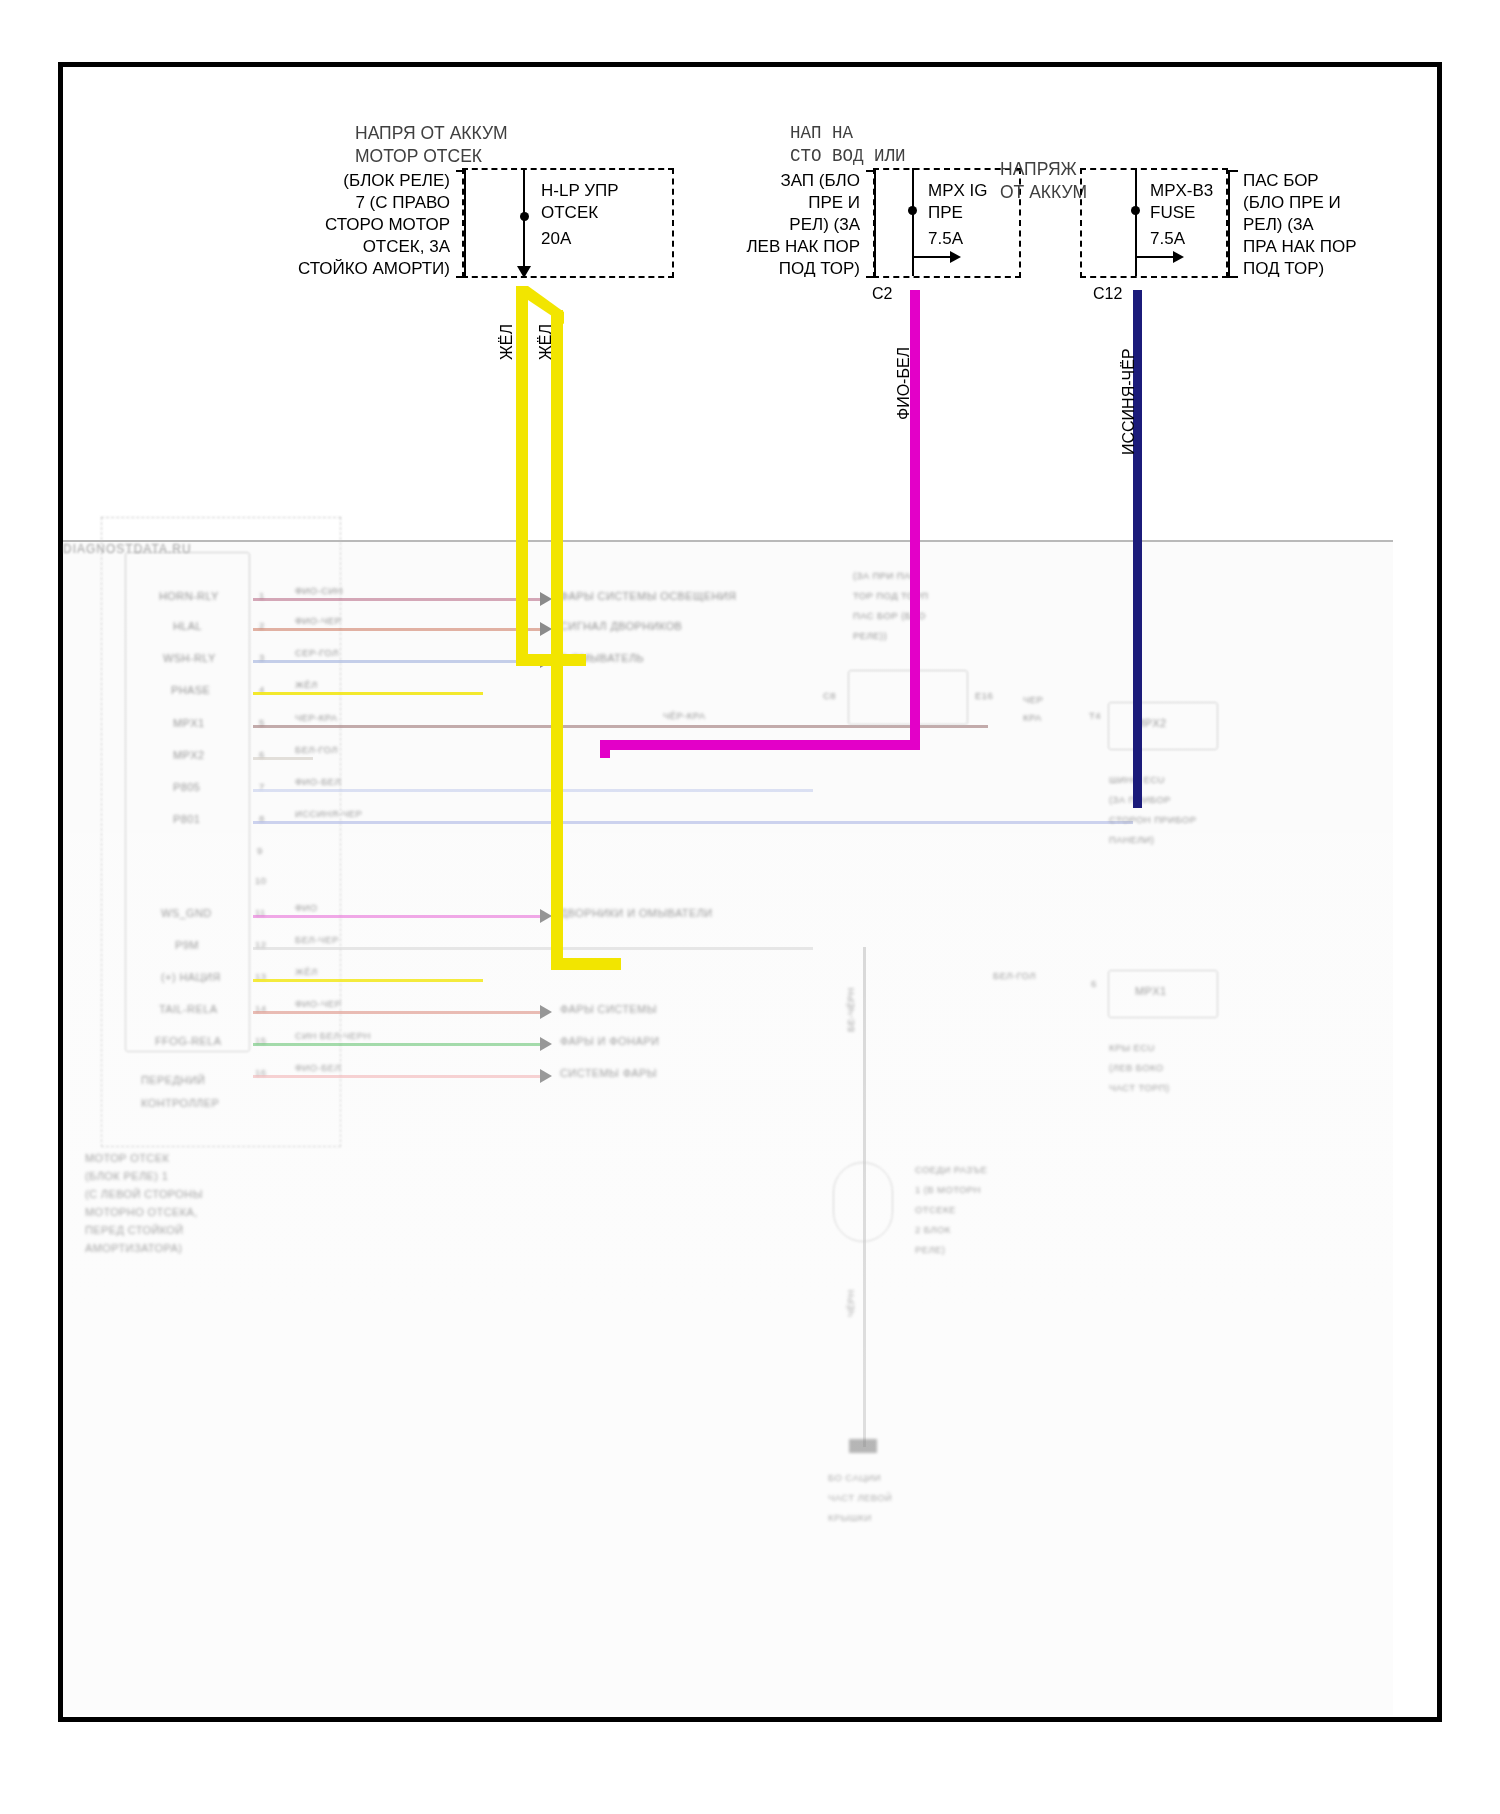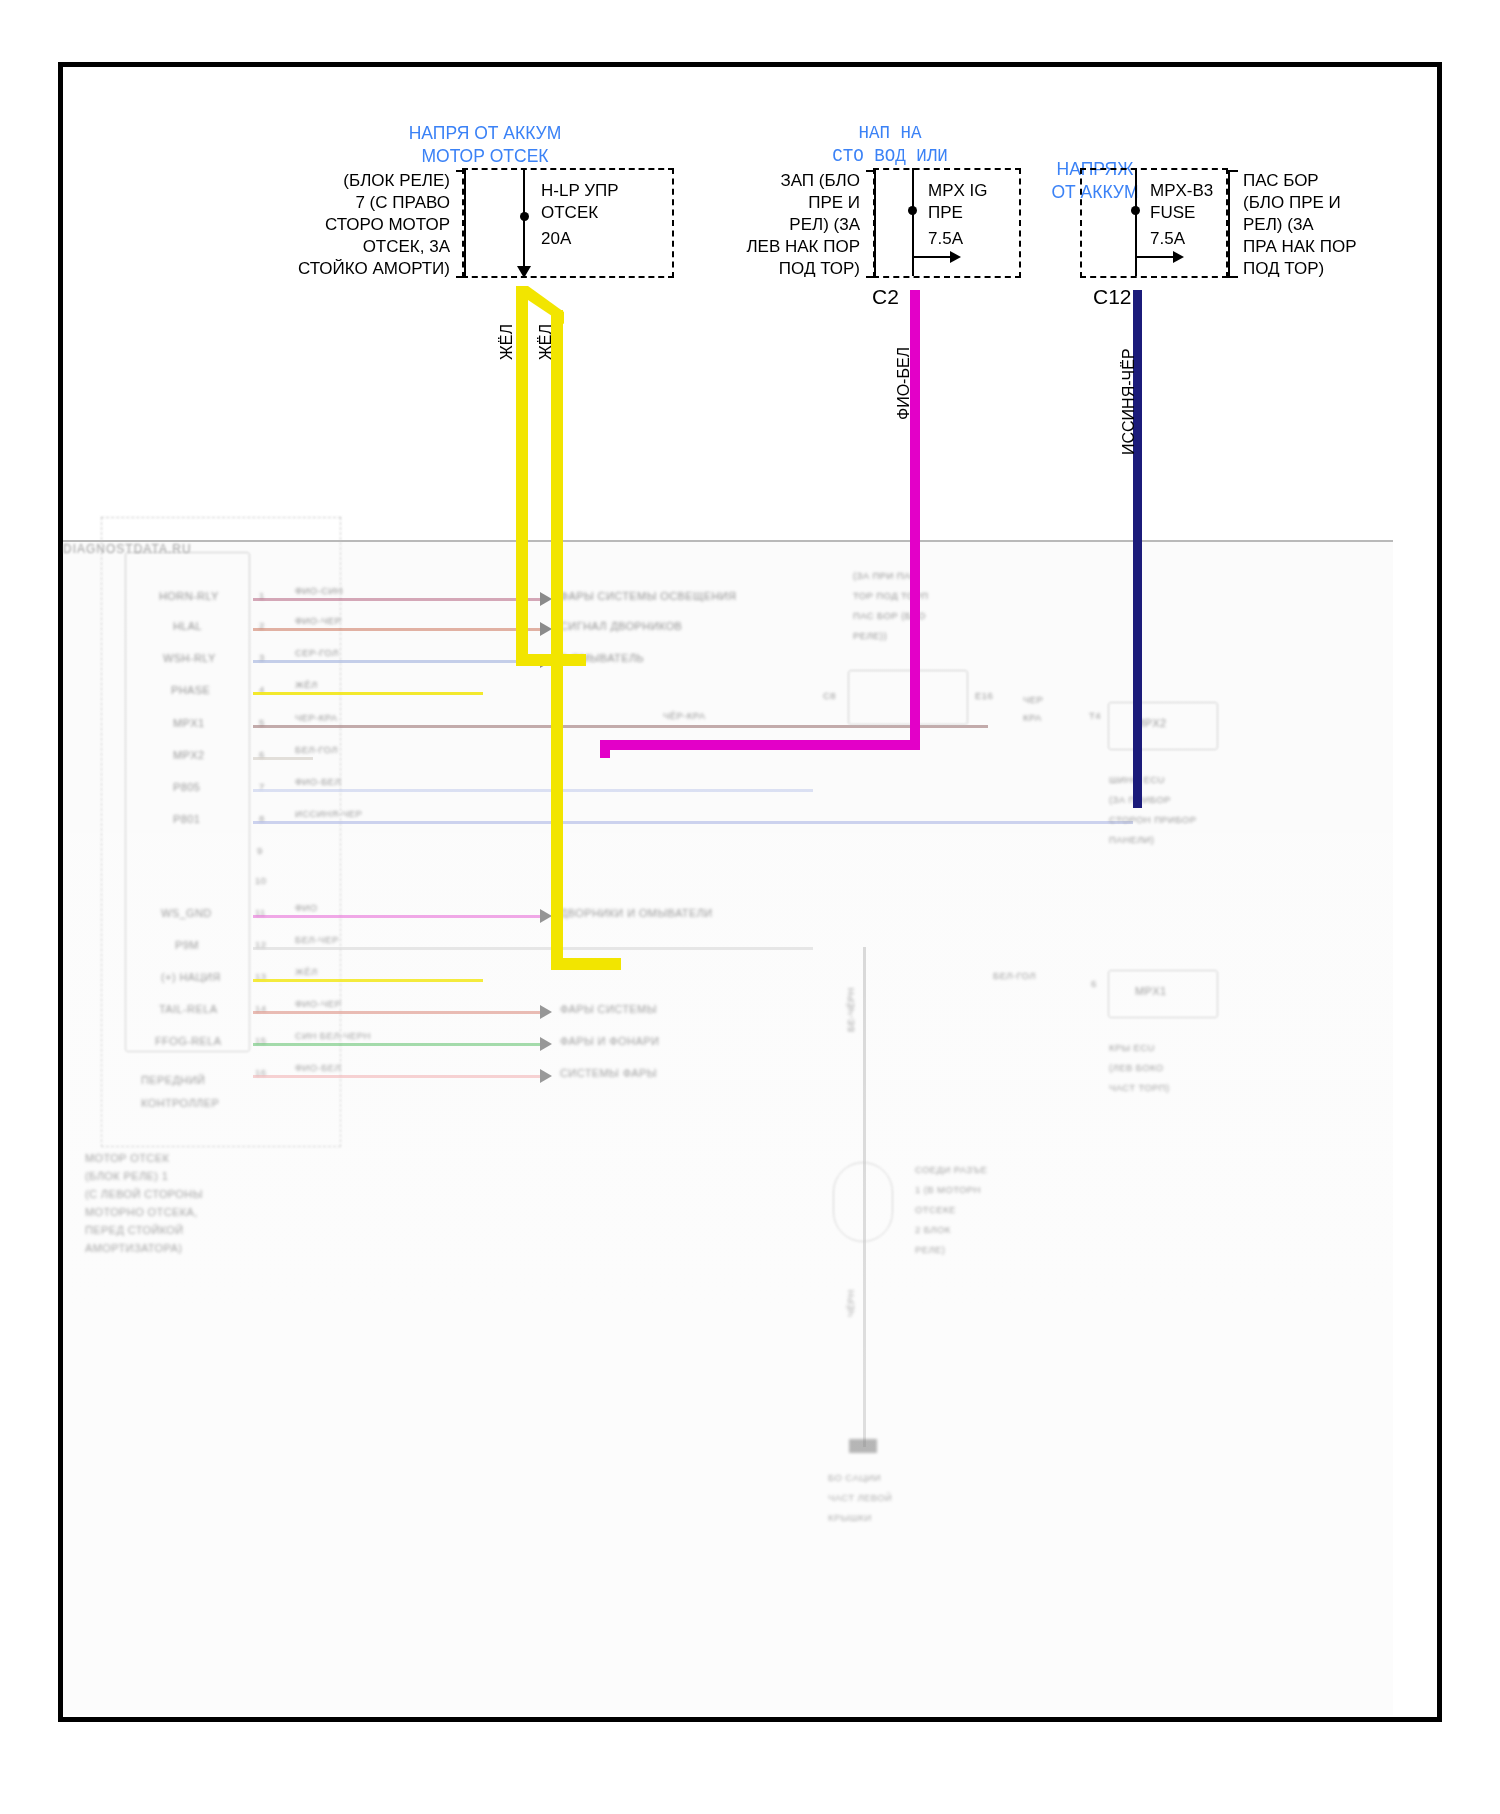--- a/index.html
+++ b/index.html
@@ -60,23 +60,22 @@
   .fuse-label {
     position: absolute;
     font-size: 17px;
     color: #000;
     line-height: 1.28;
     white-space: pre-line;
   }
   .head-title {
     position: absolute;
     font-size: 17.5px;
-    text-align: center;
     line-height: 1.3;
-    color: #3b82f6;
+    color: #404040;
     white-space: pre-line;
   }
   .side-label {
     position: absolute;
     font-size: 17px;
     line-height: 1.3;
     color: #000;
     text-align: right;
     white-space: pre-line;
   }
@@ -120,21 +119,21 @@
   }
   .hline {
     position: absolute;
     height: 2px;
     background: #000;
   }
 
   
   .conn-id {
     position: absolute;
-    font-size: 21px;
+    font-size: 16px;
     color: #000;
   }
 
   
   .wire-label {
     position: absolute;
     font-size: 16px;
     color: #000;
     transform-origin: left top;
     transform: rotate(-90deg);

